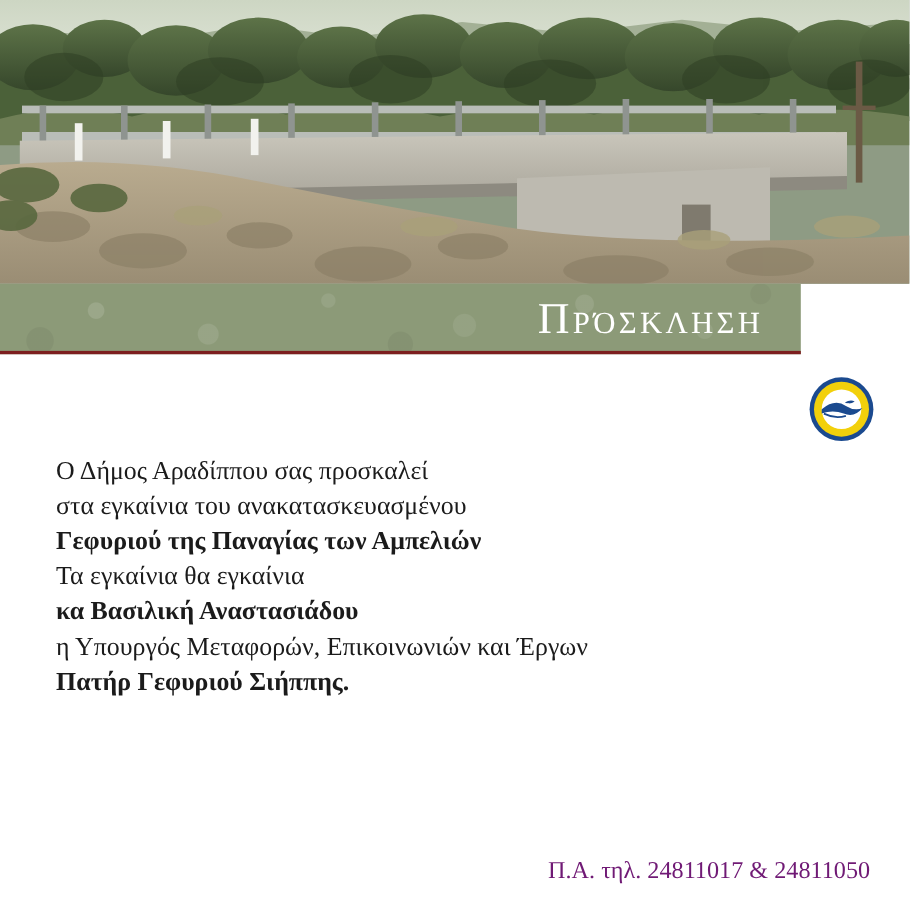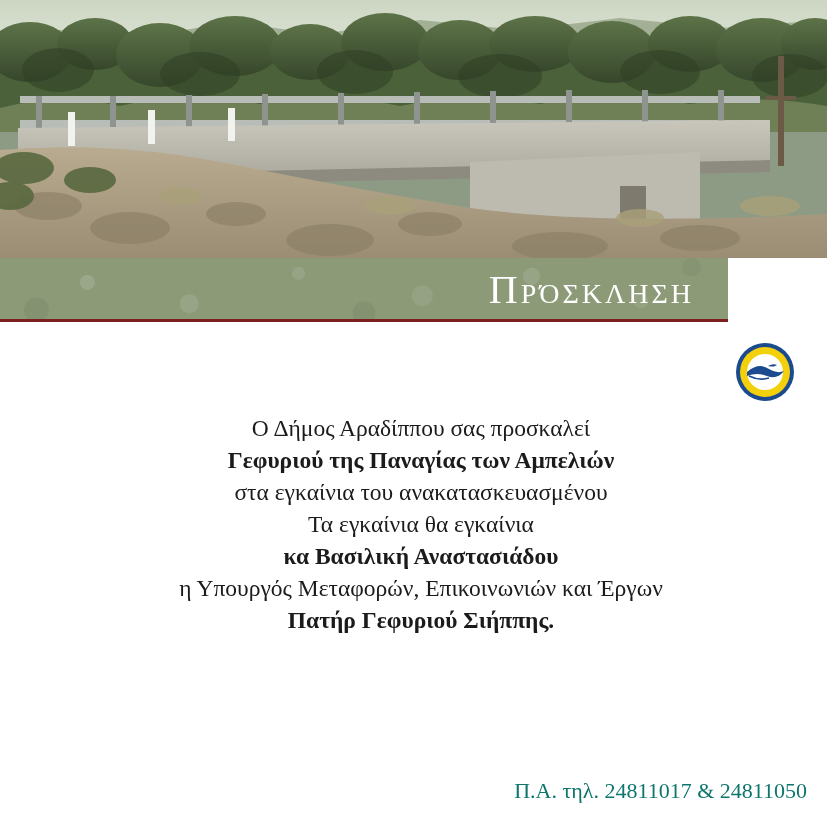--- a/index.html
+++ b/index.html
@@ -89,40 +89,40 @@
     height: 60px;
   }
   .logo svg { display: block; }
 
   
   .body-text {
     position: absolute;
     right: 36px;
     top: 412px;
     width: 740px;
-    text-align: center;
+    text-align: left;
     color: #1b1b1b;
     font-size: 23.5px;
     line-height: 32px;
     font-family: "Liberation Serif", serif;
   }
   .body-text .ln {
     display: block;
     white-space: nowrap;
   }
   .body-text .bold {
     font-weight: bold;
   }
   .phone {
     position: absolute;
-    right: 20px;
+    right: 36px;
     top: 778px;
     width: 740px;
     text-align: right;
-    color: #0f766e;
+    color: #701a75;
     font-size: 22px;
     font-family: "Liberation Serif", serif;
     white-space: nowrap;
   }
 </style>
 </head>
 <body>
 
 <div class="invitation-card">
 
@@ -254,22 +254,22 @@
       <circle cx="30" cy="30" r="18" fill="#ffffff"></circle>
       <path d="M12 30 Q24 20 34 27 Q42 32 49 29 Q42 38 32 34 Q22 30 12 34 Z" fill="#1b4a8f"></path>
       <path d="M33 24 q5 -3 9 -1 q-4 3 -9 1 z" fill="#1b4a8f"></path>
       <circle cx="36" cy="26" r="1.4" fill="#ffffff"></circle>
       <path d="M14 34 q10 5 20 2" stroke="#1b4a8f" stroke-width="1.6" fill="none"></path>
     </svg>
   </div>
 
   <div class="body-text">
     <span class="ln">Ο Δήμος Αραδίππου σας προσκαλεί</span>
+    <span class="ln">στα εγκαίνια του ανακατασκευασμένου</span>
     <span class="ln bold">Γεφυριού της Παναγίας των Αμπελιών</span>
-    <span class="ln">στα εγκαίνια του ανακατασκευασμένου</span>
     <span class="ln">Τα εγκαίνια θα εγκαίνια</span>
     <span class="ln bold">κα Βασιλική Αναστασιάδου</span>
     <span class="ln">η Υπουργός Μεταφορών, Επικοινωνιών και Έργων</span>
     <span class="ln bold">Πατήρ Γεφυριού Σιήππης.</span>
   </div>
 
   <div class="phone">Π.Α. τηλ. 24811017 &amp; 24811050</div>
 
 </div>
 

